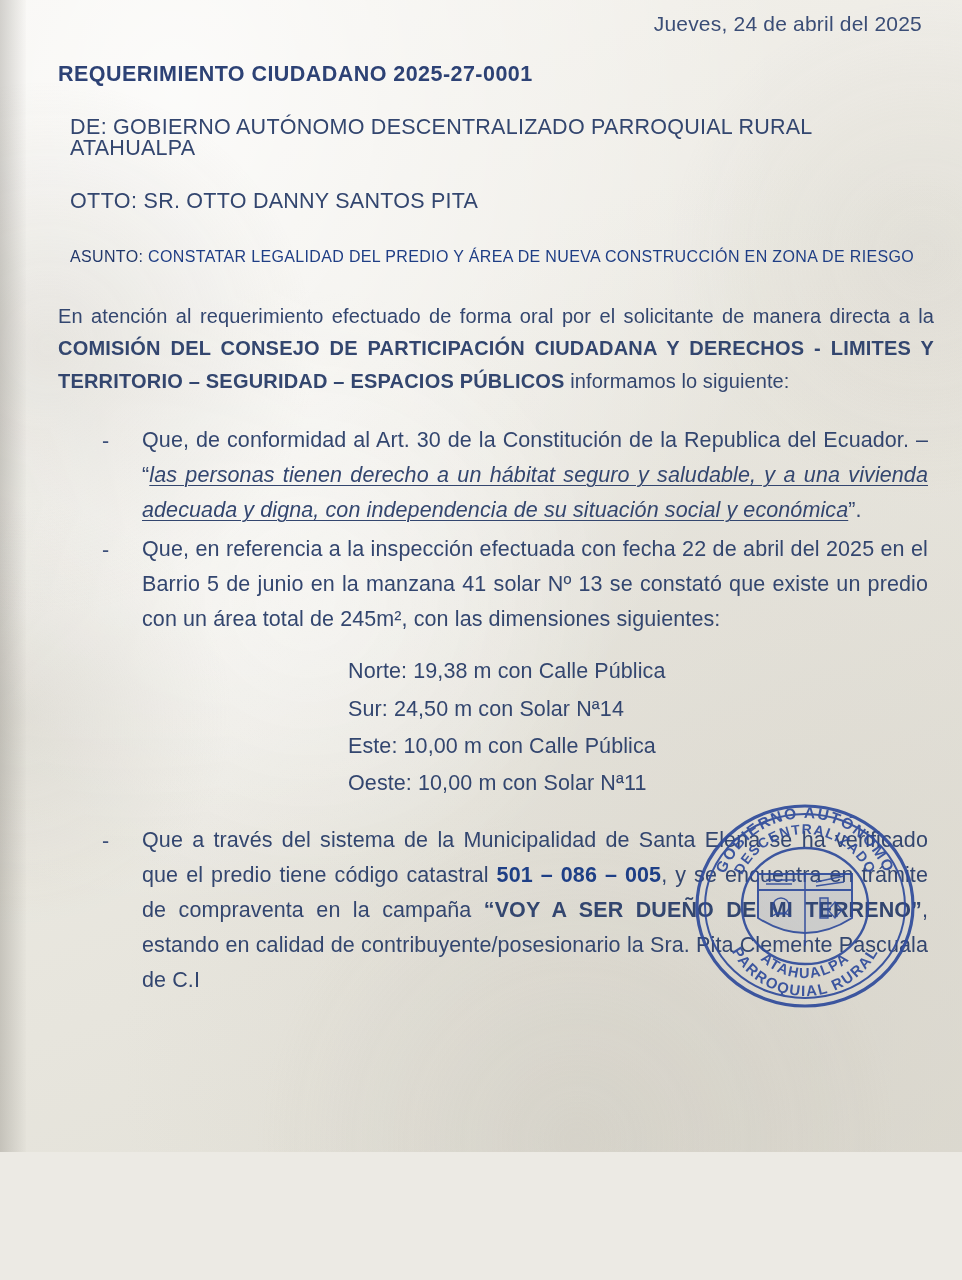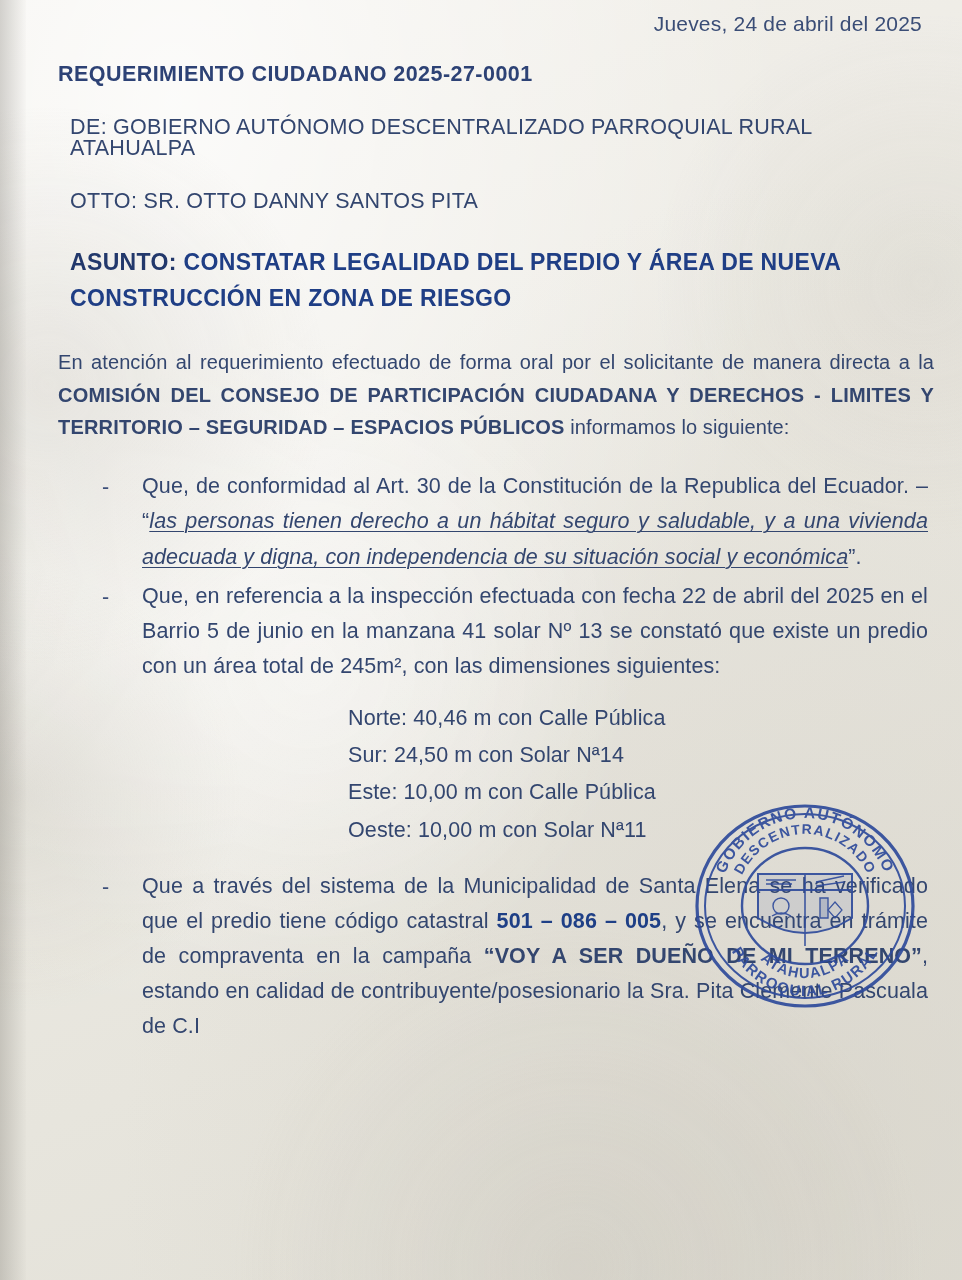--- a/index.html
+++ b/index.html
@@ -11,21 +11,21 @@
     height: 1280px;
     background: #eceae4;
     font-family: "Liberation Sans", sans-serif;
     overflow: hidden;
   }
 
   
   #page {
     position: relative;
     width: 962px;
-    height: 1280px;
+    height: 1152px;
     background:
       radial-gradient(ellipse at 18% 8%, rgba(255,255,255,0.75) 0%, rgba(255,255,255,0) 55%),
       radial-gradient(ellipse at 85% 92%, rgba(210,206,196,0.55) 0%, rgba(255,255,255,0) 60%),
       linear-gradient(160deg, #f3f1ec 0%, #eceae3 38%, #e7e5dd 70%, #e2e0d7 100%);
     overflow: hidden;
   }
   
   #page::before {
     content: "";
     position: absolute;
@@ -78,22 +78,22 @@
   .fld {
     margin: 31px 0 0 12px;
     font-size: 21.5px;
     letter-spacing: 0.25px;
     color: #33466f;
   }
   .fld b { font-weight: normal; letter-spacing: 0.4px; }
 
   .asunto {
     margin: 33px 0 0 12px;
-    font-size: 23px;
-    font-weight: bold;
+    font-size: 16px;
+    font-weight: normal;
     letter-spacing: 0.35px;
     line-height: 1.55;
     color: #1f3e85;
   }
   .asunto .lbl { color: #22386b; }
 
   .para {
     margin: 30px 0 0 0;
     font-size: 20px;
     line-height: 1.62;
@@ -189,21 +189,21 @@
         <span class="dash-mark">-</span>
         <span>Que, de conformidad al Art. 30 de la Constitución de la Republica del Ecuador. – “</span><span class="quote-ul">las personas tienen derecho a un hábitat seguro y saludable, y a una vivienda adecuada y digna, con independencia de su situación social y económica</span><span>”.</span>
       </li>
       <li>
         <span class="dash-mark">-</span>
         <span>Que, en referencia a la inspección efectuada con fecha 22 de abril del 2025 en el Barrio 5 de junio en la manzana 41 solar Nº 13 se constató que existe un predio con un área total de 245m², con las dimensiones siguientes:</span>
       </li>
     </ul>
 
     <div class="dims">
-      <div>Norte: 40,46 m con Calle Pública</div>
+      <div>Norte: 19,38 m con Calle Pública</div>
       <div>Sur: 24,50 m con Solar Nª14</div>
       <div>Este: 10,00 m con Calle Pública</div>
       <div>Oeste: 10,00 m con Solar Nª11</div>
     </div>
 
     <ul class="dash" style="margin-top:20px;">
       <li class="just">
         <span class="dash-mark">-</span>
         <span>Que a través del sistema de la Municipalidad de Santa Elena se ha verificado que el predio tiene código catastral </span><b class="blue-strong">501 – 086 – 005</b><span>, y se encuentra en trámite de compraventa en la campaña </span><b>“VOY A SER DUEÑO DE MI TERRENO”</b><span>, estando en calidad de contribuyente/posesionario la Sra. Pita Clemente Pascuala de C.I</span>
       </li>

